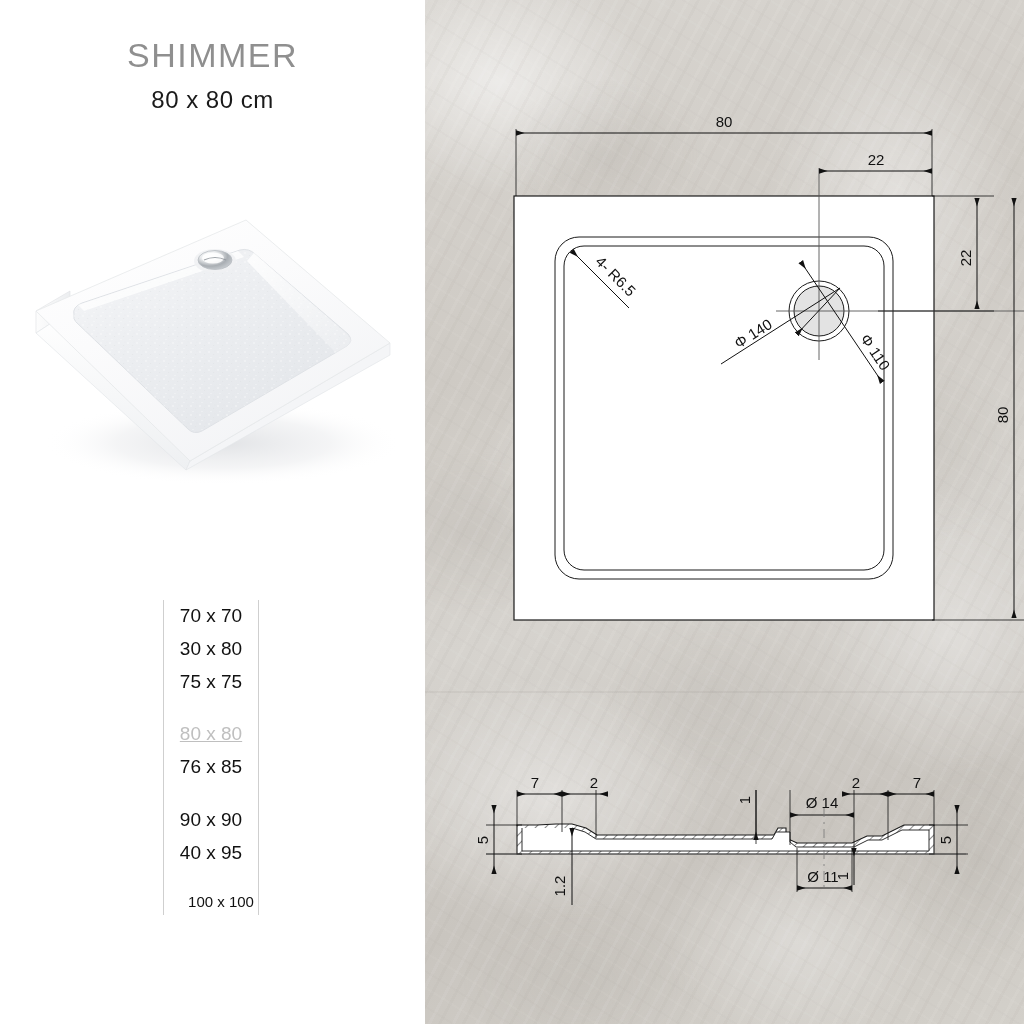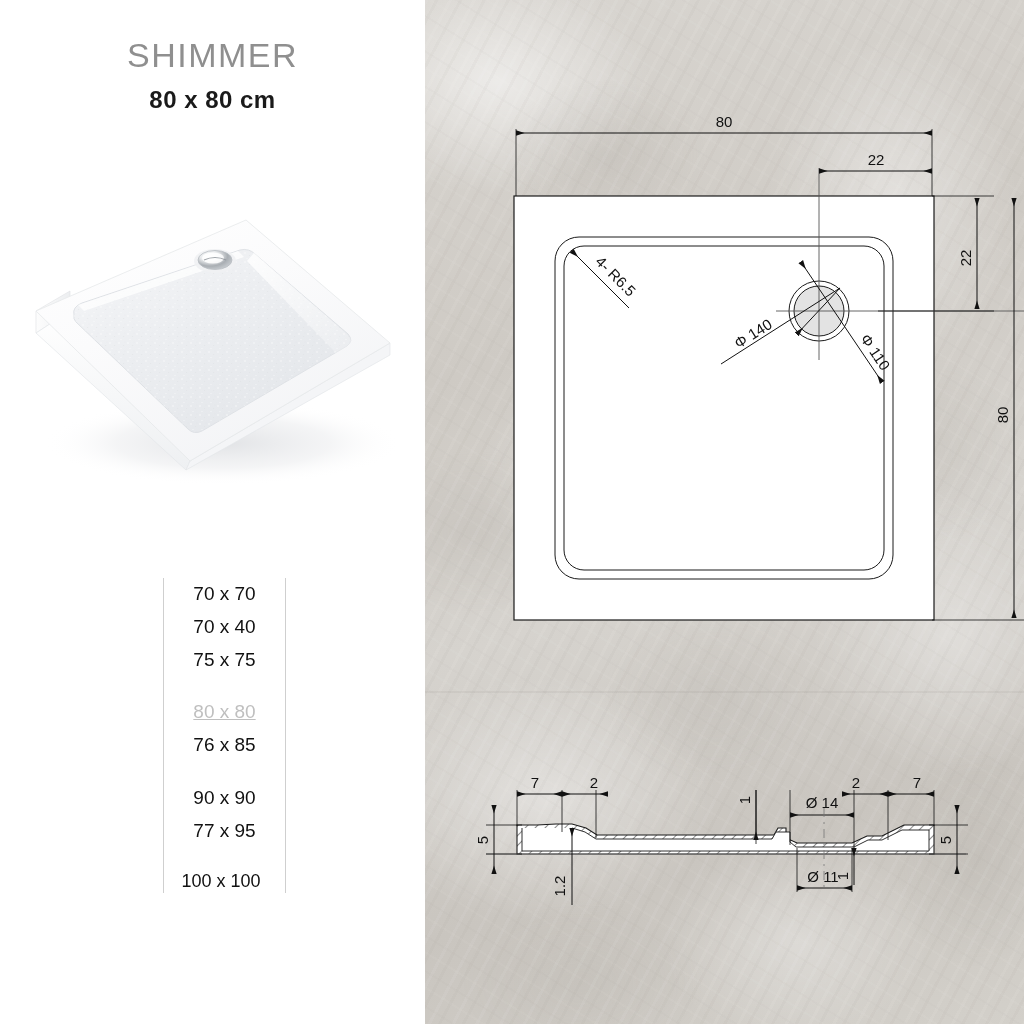--- a/index.html
+++ b/index.html
@@ -36,53 +36,53 @@
     font-weight: 400;
     white-space: nowrap;
   }
   #product-subtitle {
     position: absolute;
     left: 0; top: 86px;
     width: 425px;
     text-align: center;
     font-size: 24px;
     color: #1a1a1a;
-    font-weight: 700;
+    font-weight: 400;
     letter-spacing: 0.5px;
     white-space: nowrap;
   }
 
   
   #product-photo {
     position: absolute;
     left: 18px; top: 215px;
     width: 400px; height: 285px;
   }
   #product-photo svg { display:block; width:100%; height:100%; }
 
   
   #size-list {
     position: absolute;
-    left: 163px; top: 578px;
-    width: 123px; height: 315px;
+    left: 163px; top: 600px;
+    width: 96px; height: 315px;
     border-left: 1px solid #cfcfcf;
     border-right: 1px solid #cfcfcf;
     box-sizing: border-box;
   }
   .size-item {
     position: absolute;
     width: 100%;
     text-align: center;
     font-size: 19px;
     color: #111111;
     white-space: nowrap;
     line-height: 1;
   }
   .size-item.selected { color: #bfbfbf; text-decoration: underline; }
-  .size-item.wide { font-size: 18px; width: 130px; left: -8px; }
+  .size-item.wide { font-size: 15px; width: 130px; left: -8px; }
 
   
   #right-panel {
     position: absolute;
     left: 425px; top: 0;
     width: 599px; height: 1024px;
     overflow: hidden;
     background: #d4d1cc;
   }
   .tex {
@@ -227,26 +227,26 @@
           <ellipse cx="197" cy="46" rx="21" ry="12" fill="#f0f1f3" opacity="0.9"></ellipse>
           <ellipse cx="197" cy="45" rx="17" ry="9.5" fill="url(#drainGrad)" stroke="#b9bec3" stroke-width="0.8"></ellipse>
           <ellipse cx="195" cy="43" rx="11" ry="5.5" fill="#ffffff" opacity="0.85"></ellipse>
           <path d="M 186,45 Q 197,40 208,45" stroke="#8f959b" stroke-width="1.1" fill="none" opacity="0.85"></path>
         </g>
       </svg>
     </div>
 
     <div id="size-list">
       <div class="size-item" style="top:6px">70 x 70</div>
-      <div class="size-item" style="top:39px">70 x 40</div>
+      <div class="size-item" style="top:39px">30 x 80</div>
       <div class="size-item" style="top:72px">75 x 75</div>
       <div class="size-item selected" style="top:124px">80 x 80</div>
       <div class="size-item" style="top:157px">76 x 85</div>
       <div class="size-item" style="top:210px">90 x 90</div>
-      <div class="size-item" style="top:243px">77 x 95</div>
+      <div class="size-item" style="top:243px">40 x 95</div>
       <div class="size-item wide" style="top:294px">100 x 100</div>
     </div>
   </div>
 
   <div id="right-panel">
     <div class="tex" id="tex-a"></div>
     <div class="tex" id="tex-b"></div>
     <div class="tex" id="tex-c"></div>
     <div class="tex" id="tex-d"></div>
   </div>

